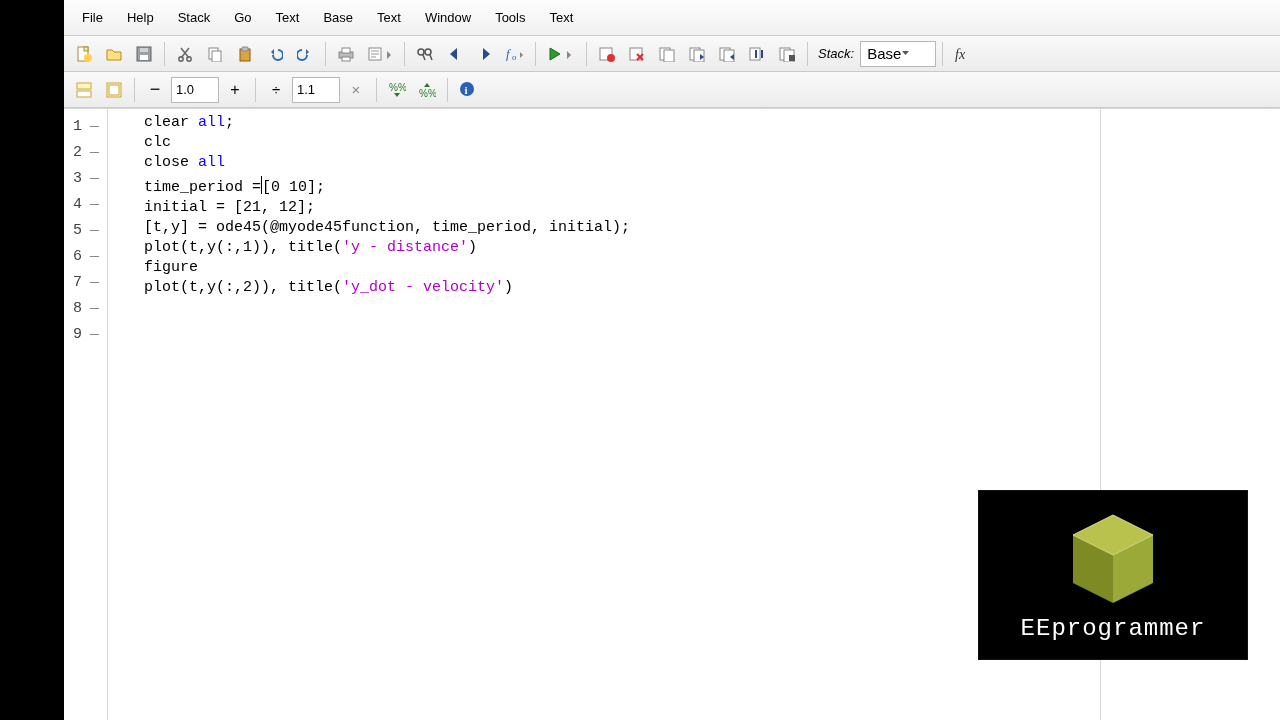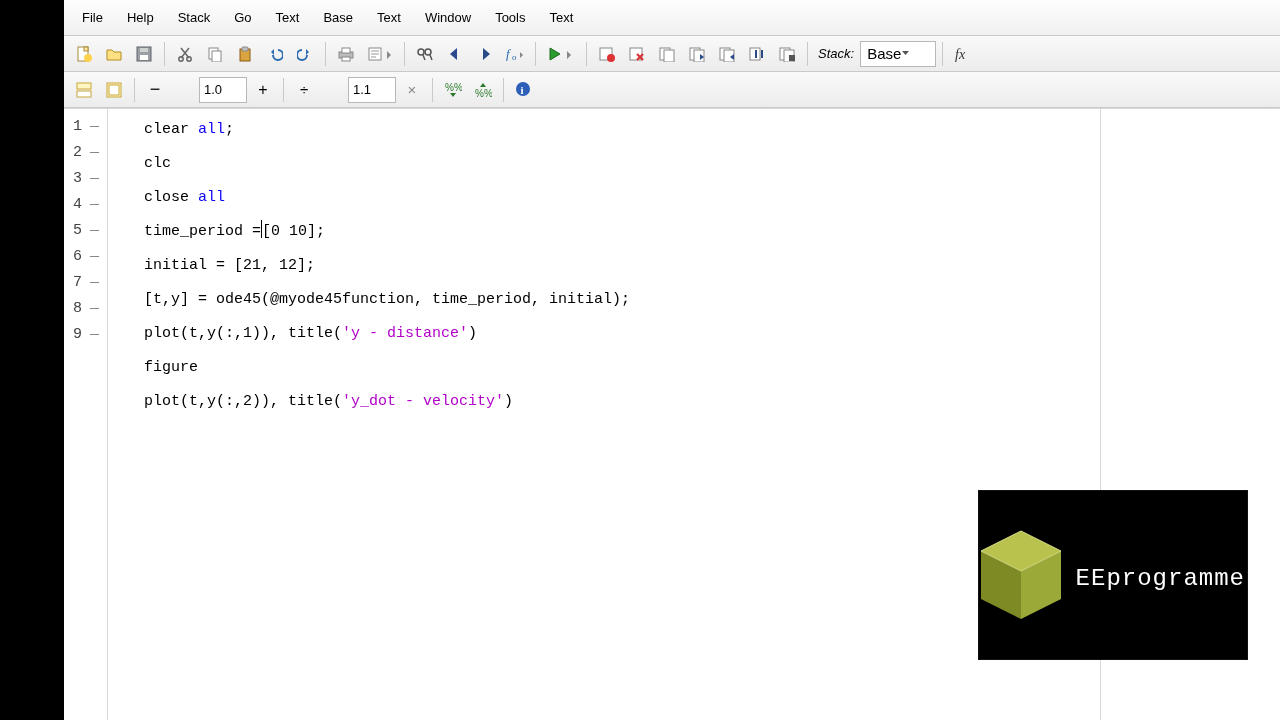--- a/index.html
+++ b/index.html
@@ -23,53 +23,53 @@
     height:36px; display:flex; align-items:center; padding:0 6px; gap:2px;
     background:linear-gradient(#f9f9f9,#ececec);
     border-bottom:1px solid #c9c9c9;
   }
   .tb-btn {
     width:28px; height:28px; display:flex; align-items:center; justify-content:center;
     border:1px solid transparent; border-radius:3px; cursor:default;
   }
   .tb-sep { width:1px; height:24px; background:#c9c9c9; margin:0 4px; }
   .tb-field {
-    height:26px; width:48px; padding:2px 4px; border:1px solid #b8b8b8; background:#fff; font-size:13px;margin-left:28px;
+    height:26px; width:48px; padding:2px 4px; border:1px solid #b8b8b8; background:#fff; font-size:13px;
   }
   .stack-label { font-size:13px; padding:0 4px;font-style:italic; }
   .stack-combo {
     height:26px; width:76px; display:flex; align-items:center; justify-content:flex-start;
     border:1px solid #b8b8b8; background:#fff; padding:0 6px; font-size:15px;
   }
   svg { display:block; }
   
   .editor-wrap { flex:1; display:flex; background:#fff; border-top:1px solid #d8d8d8; }
   .gutter {
     width:44px; background:#fff; border-right:1px solid #d8d8d8; padding-top:4px;
     font-family: "Consolas","Courier New",monospace; font-size:15px; color:#444;
   }
   .gutter .grow { display:flex; align-items:center; height:26px; }
   .gutter .ln { width:22px; text-align:right; padding-right:4px; }
   .gutter .dash { color:#888; padding-left:4px; }
   .code {
     flex:1; padding:4px 0 0 36px; font-family:"Consolas","Courier New",monospace;
-    font-size:15px; line-height:34px; white-space:pre; position:relative;
+    font-size:15px; line-height:20px; white-space:pre; position:relative;
     border-right:1px solid #d8d8d8;
   }
   .right-pane { width:216px; background:#fff; }
   .kw   { color:#0e00f5; }
   .str  { color:#b000c8; }
   .cursor {
     display:inline-block; width:1px; height:18px; position:relative; top:3px;
     border-left:1px solid #000;
   }
   
   .watermark {
     position:absolute; right:32px; bottom:60px; width:270px; height:170px;
-    background:#000; display:flex; flex-direction:row; align-items:center; justify-content:center;
+    background:#000; display:flex; flex-direction:column; align-items:center; justify-content:center;
     border:1px solid #111;
   }
   .watermark .cube { width:110px; height:100px; display:flex; align-items:center; justify-content:center; }
   .watermark .label { color:#fff; font-family:"Courier New",monospace; font-size:24px; letter-spacing:1px; margin-top:6px; }
 </style>
 </head>
 <body>
 
 <div class="app">
 

